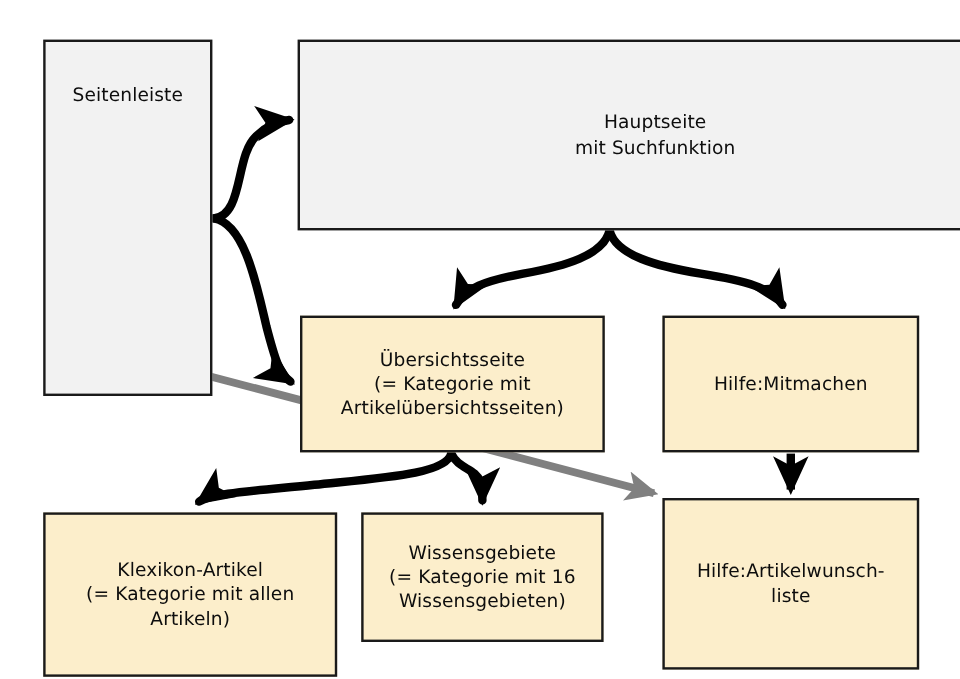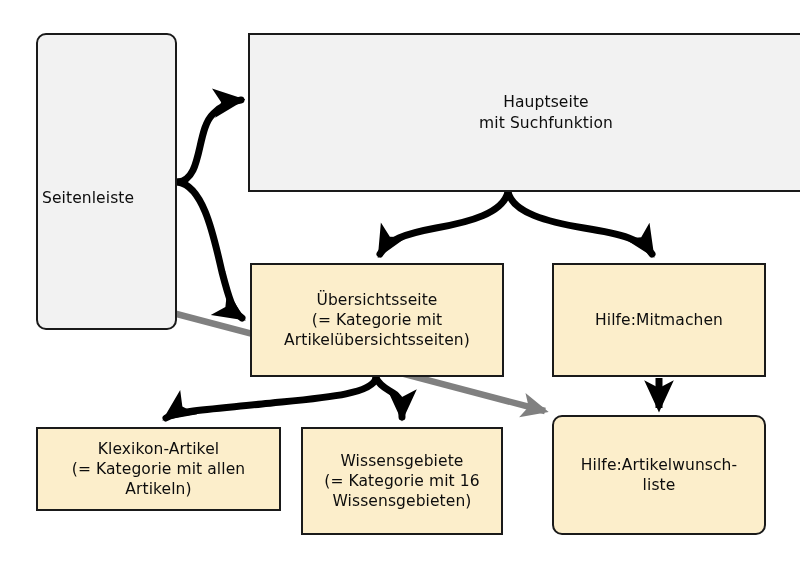--- a/index.html
+++ b/index.html
@@ -43,24 +43,23 @@
     padding: 0 4px;
   }
   .node-gray {
     background: #f2f2f2;
   }
   .node-yellow {
     background: #fceecb;
   }
   
   #node-sidebar {
-    flex-direction: row;
+    flex-direction: column;
     justify-content: flex-start;
     align-items: center;
-    border-radius: 10px;
   }
   #node-sidebar .sidebar-top {
     margin-top: 34px;
   }
   #node-sidebar .sidebar-bottom {
     margin-top: 146px;
   }
 </style>
 </head>
 <body>
@@ -122,30 +121,30 @@
   <div class="node node-yellow" style="left:552px; top:263px; width:214px; height:114px;">
     <div class="node-label">Hilfe:Mitmachen</div>
   </div>
 
   <div class="node node-yellow" style="left:250px; top:263px; width:254px; height:114px;">
     <div class="node-label">Übersichtsseite
 (= Kategorie mit
 Artikelübersichtsseiten)</div>
   </div>
 
-  <div class="node node-yellow" style="left:36px; top:427px; width:245px; height:84px;text-align:center;">
+  <div class="node node-yellow" style="left:36px; top:427px; width:245px; height:137px;text-align:center;">
     <div class="node-label">Klexikon-Artikel
 (= Kategorie mit allen
 Artikeln)</div>
   </div>
 
   <div class="node node-yellow" style="left:301px; top:427px; width:202px; height:108px;">
     <div class="node-label">Wissensgebiete
 (= Kategorie mit 16
 Wissensgebieten)</div>
   </div>
 
-  <div class="node node-yellow" style="left:552px; top:415px; width:214px; height:120px;border-radius:10px;">
+  <div class="node node-yellow" style="left:552px; top:415px; width:214px; height:143px;">
     <div class="node-label">Hilfe:Artikelwunsch-
 liste</div>
   </div>
 
 </div>
 
 </body></html>

